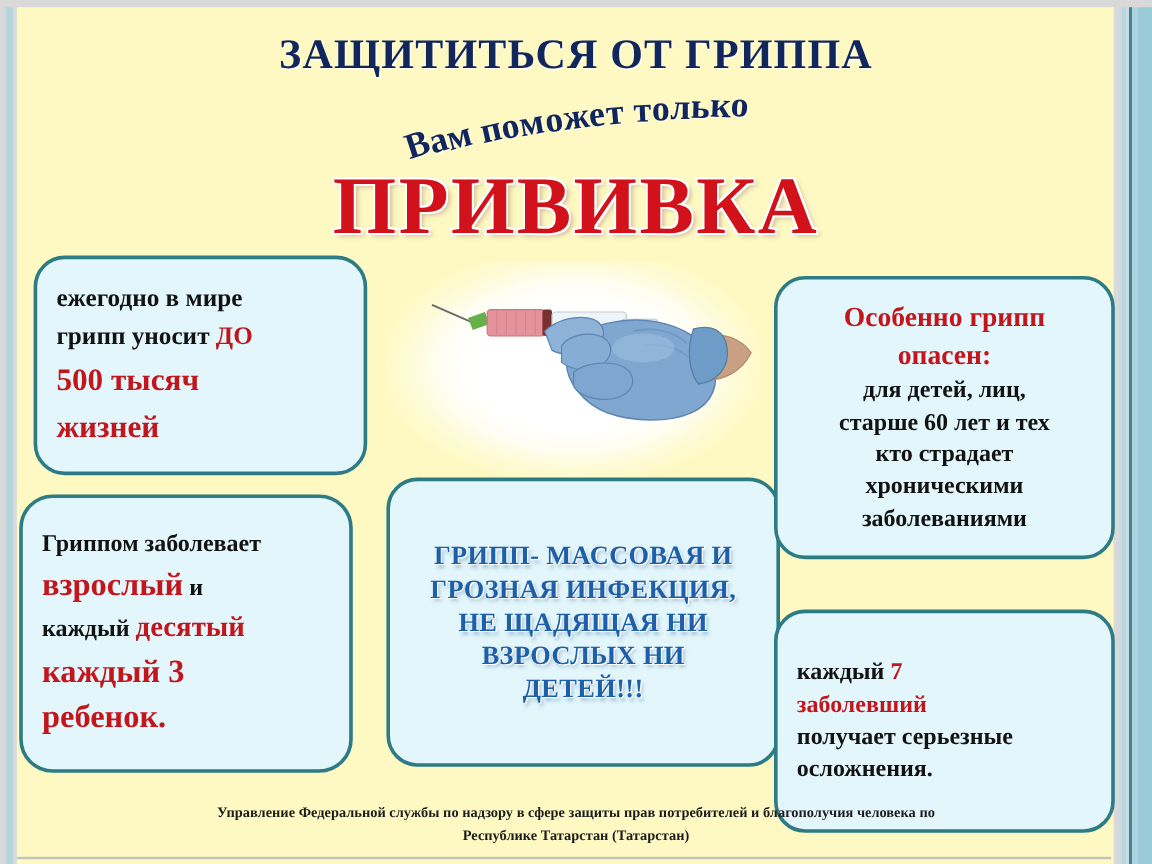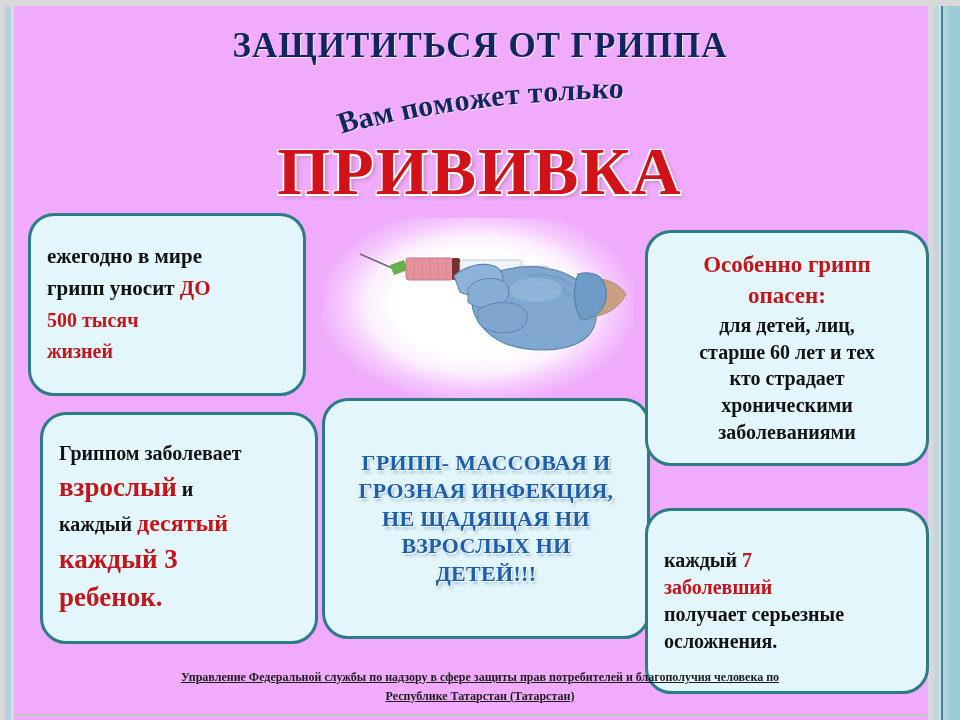--- a/index.html
+++ b/index.html
@@ -11,21 +11,21 @@
     height: 720px;
     overflow: hidden;
     font-family: "Liberation Serif", "DejaVu Serif", serif;
     background: #d9d9d9;
   }
 
   .poster {
     position: relative;
     width: 960px;
     height: 720px;
-    background: #f0abfc;
+    background: #fef9c3;
     overflow: hidden;
   }
 
   
   .edge-left {
     position: absolute;
     left: 0; top: 0;
     width: 14px; height: 720px;
     background: linear-gradient(to right,
       #d9d9d9 0px, #d9d9d9 3px,
@@ -136,23 +136,23 @@
     font-weight: bold;
     color: #1a1a1a;
     line-height: 1.32;
   }
   .red { color: #c2161c; }
   .blk { color: #121212; }
 
   
   #box-deaths { left: 28px; top: 213px; width: 278px; height: 183px; }
   #box-deaths .line { font-size: 21px; line-height: 1.52; }
-  #box-deaths .big { font-size: 20px; }
-
-  #box-incidence { left: 40px; top: 412px; width: 278px; height: 232px; }
+  #box-deaths .big { font-size: 26px; }
+
+  #box-incidence { left: 16px; top: 412px; width: 278px; height: 232px; border-radius: 28px; }
   #box-incidence .line { font-size: 20px; line-height: 1.42; }
   #box-incidence .big { font-size: 27px; }
   #box-incidence .mid { font-size: 24px; }
 
   #box-center { left: 322px; top: 398px; width: 328px; height: 241px; }
   #box-center .box-inner { padding: 14px 10px; }
   #box-center .line {
     font-size: 22px;
     font-weight: bold;
     text-align: center;
@@ -193,21 +193,20 @@
   .footer {
     position: absolute;
     left: 30px; bottom: 14px;
     width: 900px;
     text-align: center;
     font-size: 12px;
     font-weight: bold;
     color: #1c1c1c;
     line-height: 1.6;
     font-family: "Liberation Serif", "DejaVu Serif", serif;
-    text-decoration: underline;
   }
 </style>
 </head>
 <body>
 
 <div class="poster">
 
   <div class="edge-left"></div>
   <div class="edge-right"></div>
   <div class="edge-top"></div>

